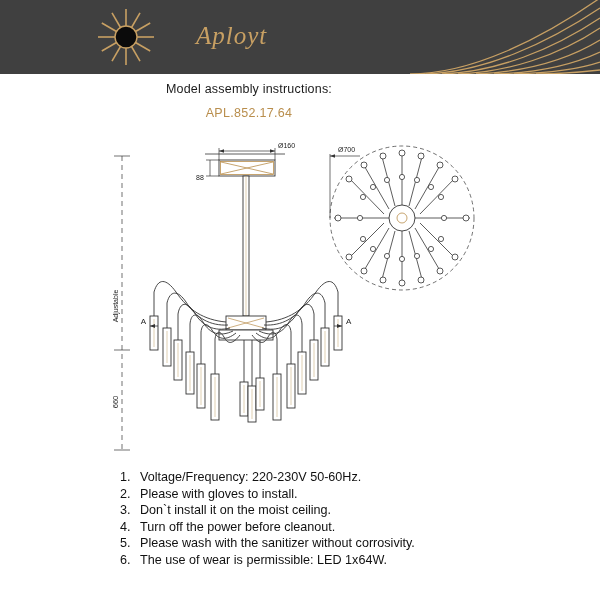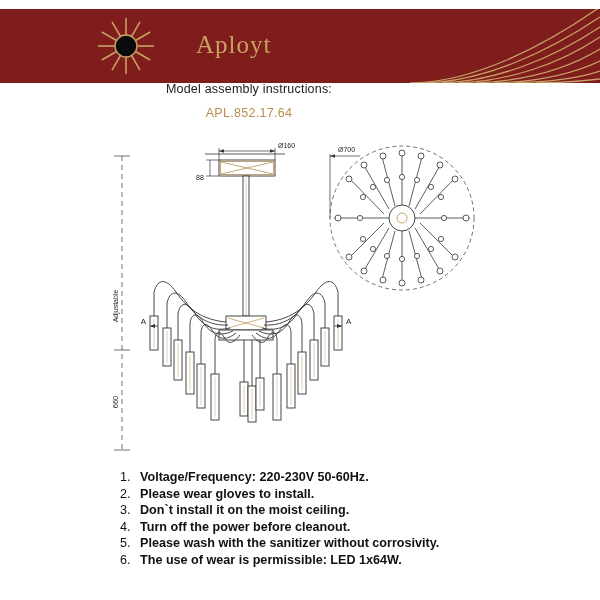--- a/index.html
+++ b/index.html
@@ -14,25 +14,26 @@
     position: relative;
     width: 600px;
     height: 600px;
     background: #ffffff;
     overflow: hidden;
   }
 
   
   .banner {
     position: absolute;
-    left: 0; top: 9px;
+    left: 0; top: 0;
     width: 600px;
     height: 74px;
-    background: #7f1d1d;
+    background: #404040;
     overflow: hidden;
+    font-style: italic;
   }
   .banner-left-burst {
     position: absolute;
     left: 96px;
     top: 7px;
     width: 60px;
     height: 60px;
   }
   .brand {
     position: absolute;
@@ -95,21 +96,20 @@
     font-size: 12.6px;
     color: #111111;
   }
   .instr-num {
     width: 20px;
     flex: 0 0 20px;
     text-align: left;
   }
   .instr-text {
     flex: 1 1 auto;
-    font-weight: bold;
   }
 </style>
 </head>
 <body>
 
 <div id="page">
 
   <div class="banner">
 
     <svg class="banner-left-burst" viewBox="0 0 60 60">
@@ -349,21 +349,21 @@
     </svg>
   </div>
 
   <div class="instructions">
     <div class="instr-row">
       <span class="instr-num">1.</span>
       <span class="instr-text">Voltage/Frequency: 220-230V 50-60Hz.</span>
     </div>
     <div class="instr-row">
       <span class="instr-num">2.</span>
-      <span class="instr-text">Please wear gloves to install.</span>
+      <span class="instr-text">Please with gloves to install.</span>
     </div>
     <div class="instr-row">
       <span class="instr-num">3.</span>
       <span class="instr-text">Don`t install it on the moist ceiling.</span>
     </div>
     <div class="instr-row">
       <span class="instr-num">4.</span>
       <span class="instr-text">Turn off the power before cleanout.</span>
     </div>
     <div class="instr-row">

